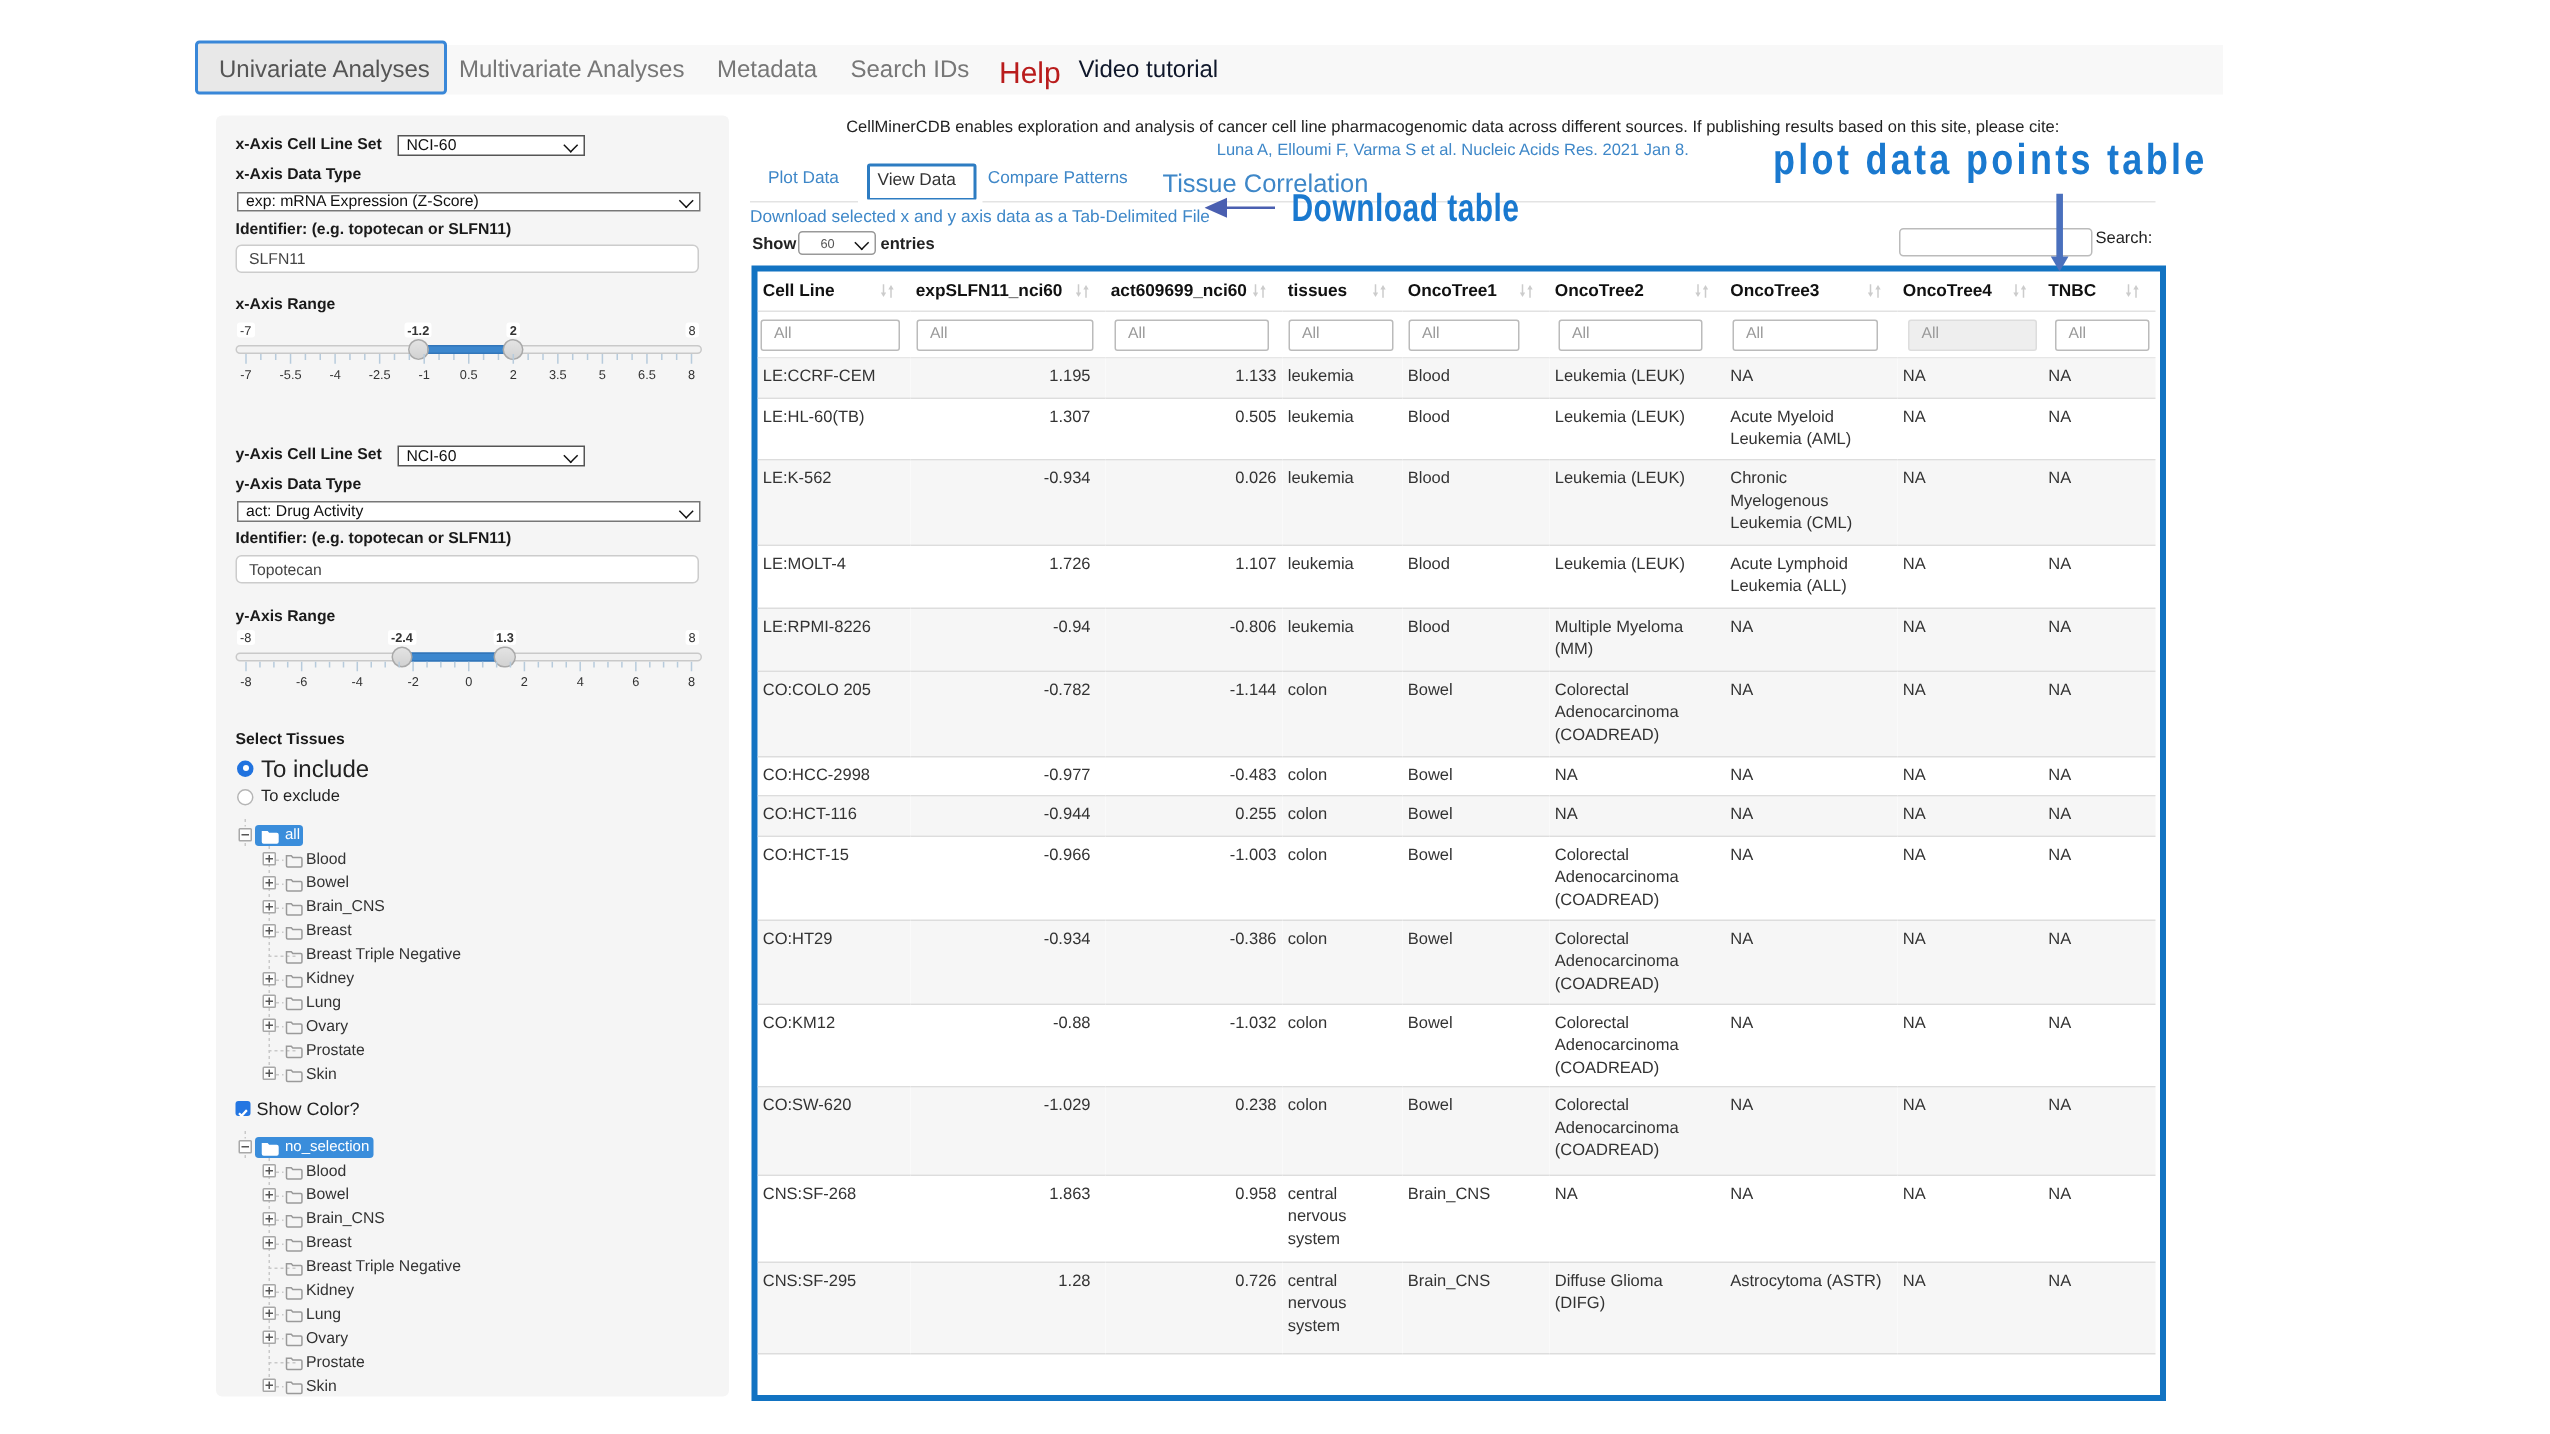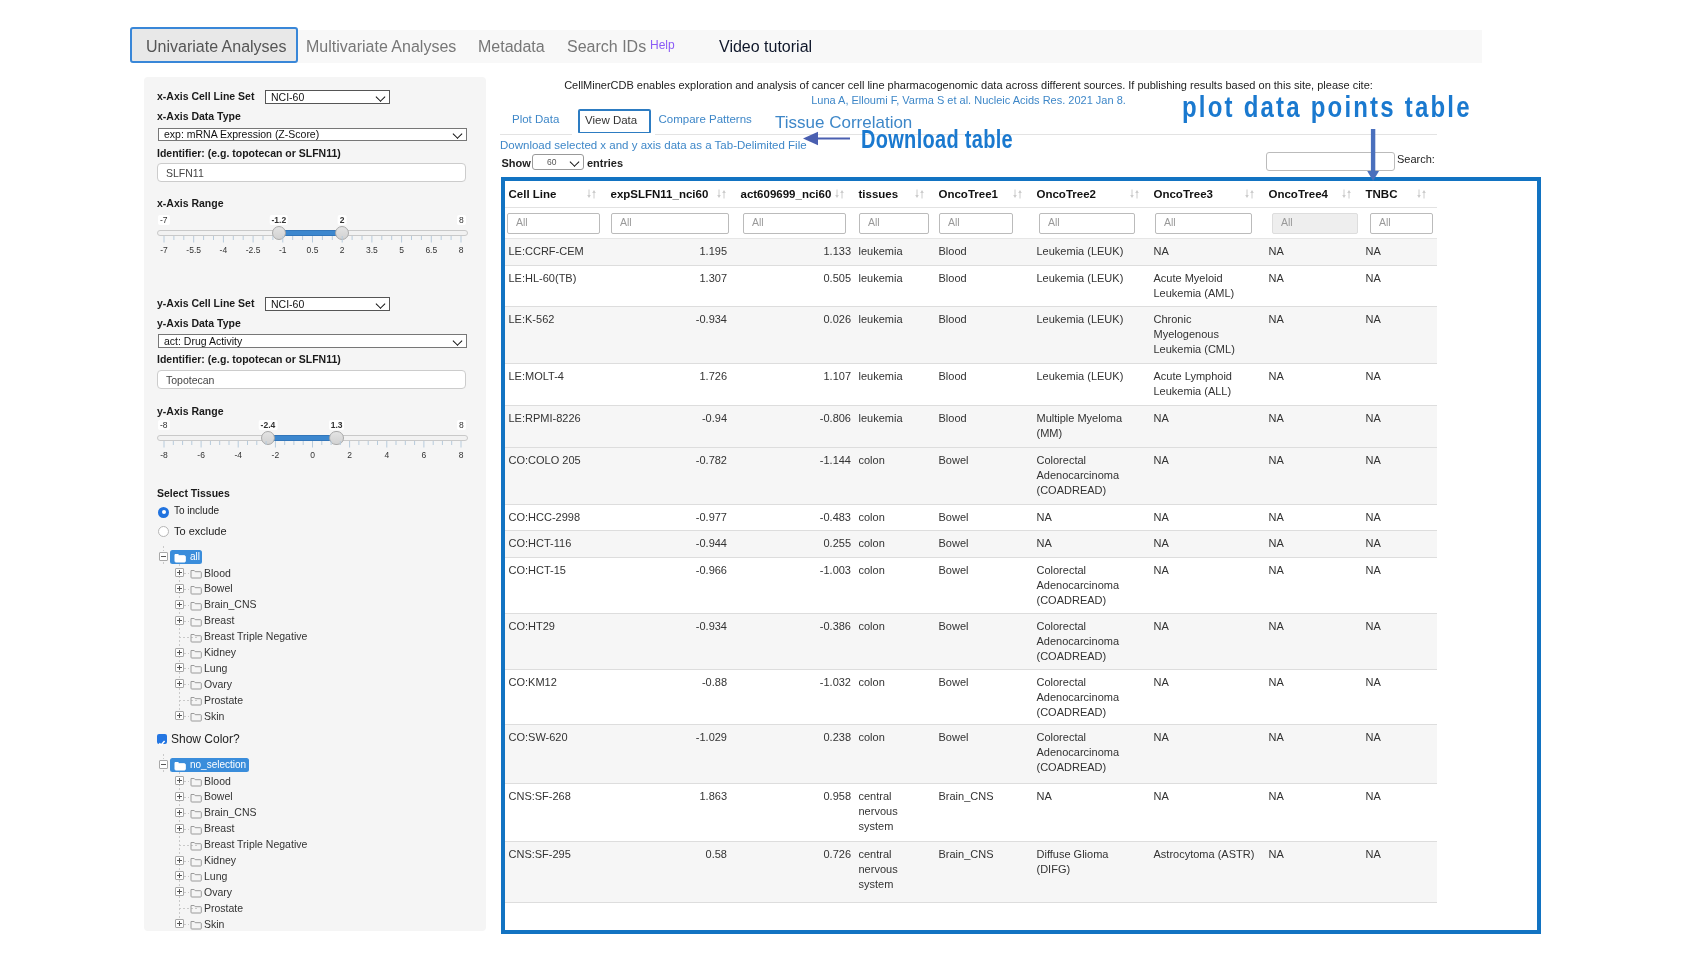--- a/index.html
+++ b/index.html
@@ -30,21 +30,21 @@
 .annot { position:absolute; font-weight:bold; color:#1a79cf; transform-origin:0 0; white-space:nowrap; z-index:30; }
 </style></head><body>
 <div id="page">
 
 <div class="abs" style="left:131px;top:30px;width:1351px;height:33px;background:#f8f8f8;"></div>
 <div class="abs" style="left:130px;top:26.5px;width:167.5px;height:36.5px;background:#e8e8e8;border:2.5px solid #3987d8;border-radius:3px;"></div>
 <div class="abs" style="left:146px;top:38px;font-size:16px;color:#555;white-space:nowrap;">Univariate Analyses</div>
 <div class="abs" style="left:306px;top:38px;font-size:16px;color:#777;white-space:nowrap;">Multivariate Analyses</div>
 <div class="abs" style="left:478px;top:38px;font-size:16px;color:#777;white-space:nowrap;">Metadata</div>
 <div class="abs" style="left:567px;top:38px;font-size:16px;color:#777;white-space:nowrap;">Search IDs</div>
-<div class="abs" style="left:650px;top:38px;font-size:12px;color:#8b5cf6;white-space:nowrap;">Help</div>
+<div class="abs" style="left:666px;top:38px;font-size:20px;color:#b91c1c;white-space:nowrap;">Help</div>
 <div class="abs" style="left:719px;top:38px;font-size:16px;color:#0f172a;white-space:nowrap;">Video tutorial</div>
 <div class="abs" style="left:144px;top:77px;width:342px;height:854px;background:#f5f5f5;border-radius:4px;"></div>
 <div class="lbl" style="left:157px;top:90px;">x-Axis Cell Line Set</div>
 <div class="sel" style="left:265px;top:89.5px;width:125px;height:14px;">
       <span class="tx">NCI-60</span>
       <span class="chev"></span>
     </div>
 <div class="lbl" style="left:157px;top:110px;">x-Axis Data Type</div>
 <div class="sel" style="left:158px;top:127.5px;width:309px;height:13.5px;border-color:#777;">
       <span class="tx">exp: mRNA Expression (Z-Score)</span>
@@ -170,21 +170,21 @@
       <text x="118.4" y="16.5" font-size="8.5" fill="#333" text-anchor="middle" font-family="Liberation Sans, sans-serif">-2</text>
       <text x="155.5" y="16.5" font-size="8.5" fill="#333" text-anchor="middle" font-family="Liberation Sans, sans-serif">0</text>
       <text x="192.6" y="16.5" font-size="8.5" fill="#333" text-anchor="middle" font-family="Liberation Sans, sans-serif">2</text>
       <text x="229.8" y="16.5" font-size="8.5" fill="#333" text-anchor="middle" font-family="Liberation Sans, sans-serif">4</text>
       <text x="266.9" y="16.5" font-size="8.5" fill="#333" text-anchor="middle" font-family="Liberation Sans, sans-serif">6</text>
       <text x="304.0" y="16.5" font-size="8.5" fill="#333" text-anchor="middle" font-family="Liberation Sans, sans-serif">8</text>
     </svg>
 <div class="lbl" style="left:157px;top:487px;">Select Tissues</div>
 <div class="abs" style="left:158px;top:506.5px;width:11px;height:11px;border-radius:50%;background:#2173df;"></div>
 <div class="abs" style="left:161.5px;top:510px;width:4px;height:4px;border-radius:50%;background:#fff;"></div>
-<div class="abs" style="left:174px;top:505px;font-size:10px;color:#222;">To include</div>
+<div class="abs" style="left:174px;top:505px;font-size:16px;color:#222;">To include</div>
 <div class="abs" style="left:158px;top:526px;width:11px;height:11px;border-radius:50%;background:#fff;border:1px solid #b5b5b5;"></div>
 <div class="abs" style="left:174px;top:524.5px;font-size:11px;color:#222;">To exclude</div>
 <div class="expbox" style="left:158.5px;top:551.5px;"></div>
     <div class="abs" style="left:170px;top:549.5px;width:32px;height:14.5px;background:#3a8ddb;border-radius:2.5px;"></div>
     <div class="abs" style="left:174px;top:549.5px;width:13px;height:14.5px;">
       <svg width="12" height="11" viewBox="0 0 12 11" style="position:absolute;left:0;top:2px;">
         <path d="M1 2.5 h3.2 l1 1.2 h5.3 a.8.8 0 0 1 .8.8 v4.7 a.8.8 0 0 1 -.8.8 h-8.7 a.8.8 0 0 1 -.8-.8 z" fill="#fff" stroke="#fff" stroke-width="1"></path>
       </svg>
     </div>
     <div class="abs" style="left:190px;top:550.5px;font-size:10px;color:#fff;">all</div>
@@ -384,21 +384,21 @@
 <path d="M6.1 52 L0.2 42 L12 42 Z" fill="#4a70bd"></path>
     </svg>
 <div class="abs" style="left:501.5px;top:156.5px;font-size:11px;font-weight:bold;color:#222;">Show</div>
 <div class="sel" style="left:532px;top:153.5px;width:51.5px;height:16.5px;border-color:#999;border-radius:3px;">
       <span class="tx" style="left:14px;font-size:8.5px;color:#555;">60</span>
       <span class="chev"></span>
     </div>
 <div class="abs" style="left:587px;top:156.5px;font-size:11px;font-weight:bold;color:#222;">entries</div>
 <div class="abs" style="left:1266px;top:152px;width:129px;height:19px;background:#fff;border:1px solid #bbb;border-radius:3px;"></div>
 <div class="abs" style="left:1397px;top:153px;font-size:11px;color:#222;">Search:</div>
-<div class="abs" style="left:501px;top:177px;width:1040px;height:756.7px;border:4px solid #1273c2;background:#fff;overflow:hidden;">
+<div class="abs" style="left:501px;top:177px;width:943px;height:756.7px;border:4px solid #1273c2;background:#fff;overflow:hidden;">
       <table class="dt" style="width:931.5px;">
         <colgroup>
           <col style="width:102px">
           <col style="width:130px">
           <col style="width:118px">
           <col style="width:80px">
           <col style="width:98px">
           <col style="width:117px">
           <col style="width:115px">
           <col style="width:97px">
@@ -664,21 +664,21 @@
             <td class="num" style="padding-right:4px;">0.958</td>
             <td>central<br>nervous<br>system</td>
             <td>Brain_CNS</td>
             <td>NA</td>
             <td>NA</td>
             <td>NA</td>
             <td>NA</td>
           </tr>
           <tr class="stripe" style="height:61px;">
             <td>CNS:SF-295</td>
-            <td class="num" style="padding-right:10px;">0.58</td>
+            <td class="num" style="padding-right:10px;">1.28</td>
             <td class="num" style="padding-right:4px;">0.726</td>
             <td>central<br>nervous<br>system</td>
             <td>Brain_CNS</td>
             <td>Diffuse Glioma<br>(DIFG)</td>
             <td>Astrocytoma (ASTR)</td>
             <td>NA</td>
             <td>NA</td>
           </tr>
         </tbody>
       </table>

